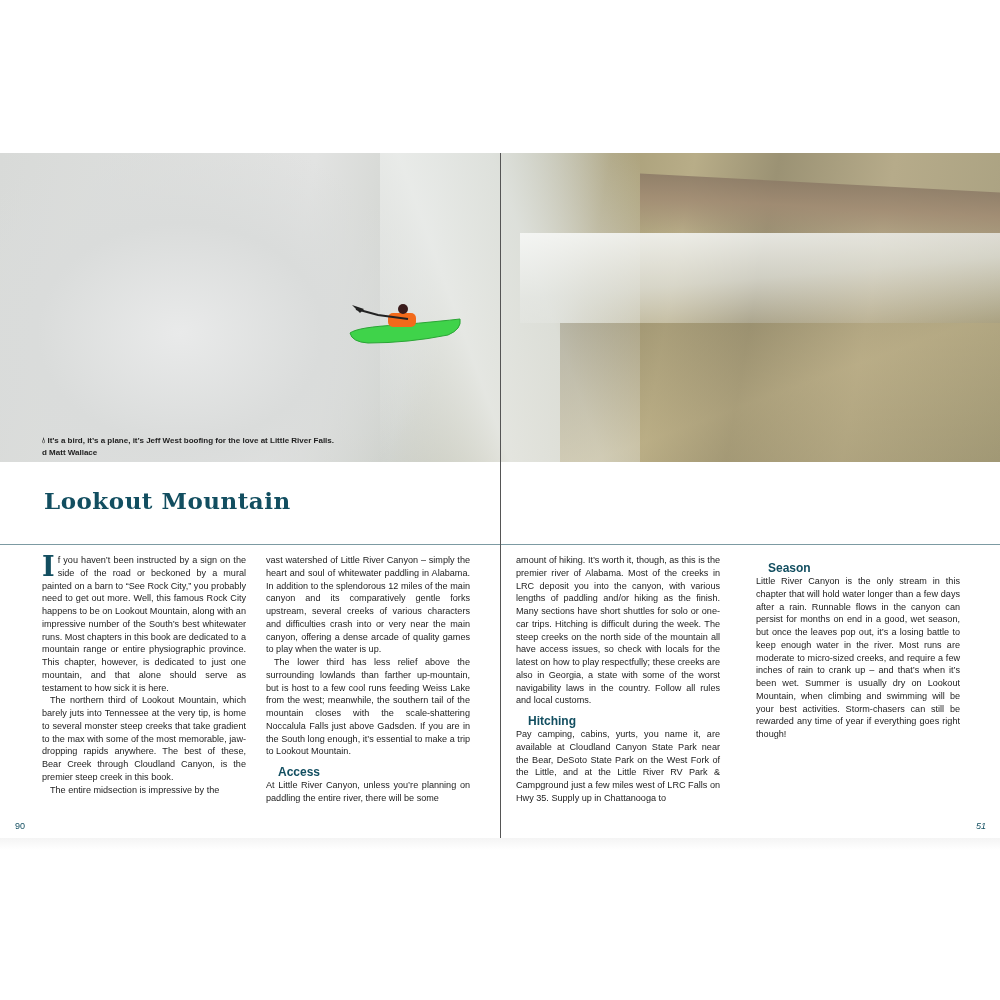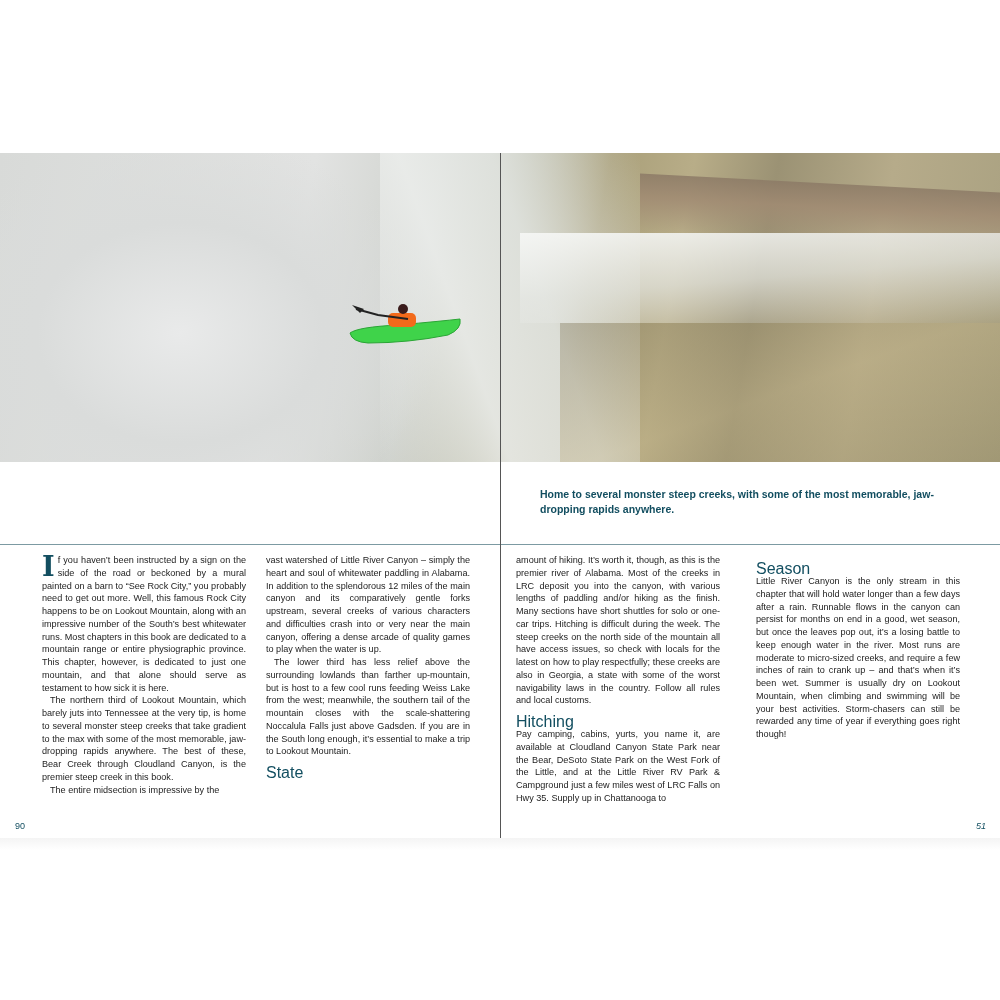--- a/index.html
+++ b/index.html
@@ -20,60 +20,65 @@
     background:linear-gradient(160deg, rgba(120,110,80,0.35) 0%, rgba(190,175,130,0.4) 50%, rgba(150,140,100,0.4) 100%); }
   .gutter { position:absolute; left:500px; top:0; width:1px; height:692px; background:#555; }
   .kayak { position:absolute; left:348px; top:323px; }
   .caption { position:absolute; left:42px; top:282px; font-size:8px; font-weight:bold; color:#1e1e1e; line-height:12px; font-family:"Liberation Sans", sans-serif; }
   .title { position:absolute; left:44px; top:334px; font-family:"DejaVu Serif", serif; font-weight:bold; font-size:23px; letter-spacing:0.5px; color:#124e60; }
   .subhead { position:absolute; left:540px; top:334px; width:400px; font-family:"Liberation Sans", sans-serif; font-weight:bold; font-size:10.5px; line-height:15px; color:#124e60; }
   .rule { position:absolute; top:391px; height:1px; background:#7c9aa2; }
   .col { position:absolute; top:401px; font-family:"Liberation Sans", sans-serif; font-size:9.1px; line-height:12.75px; color:#1c1c1c; text-align:justify; }
   .col p { margin:0; text-indent:8px; }
   .col p.first { text-indent:0; }
-  .col h3 { margin:8px 0 0 0; font-size:16px; line-height:13px; color:#124e60; font-weight:normal; }
+  .col h3 { margin:8px 0 0 12px; font-size:12px; line-height:13px; color:#124e60; font-weight:bold; }
   .dropcap { float:left; font-family:"DejaVu Serif", serif; font-weight:bold; font-size:27px; line-height:22px; color:#124e60; margin:2px 3px 0 0; }
   .pagenum { position:absolute; top:668px; font-family:"Liberation Sans", sans-serif; font-size:9px; color:#124e60; }
 </style>
 </head>
 <body>
 
 <div class="spread">
   <div class="photo">
     <div class="falls-spray"></div>
     <div class="rock-ledge"></div>
     <div class="whitewater"></div>
     <div class="pool"></div>
+    <div class="caption">
+      <div><span>💧︎</span> <span>It’s a bird, it’s a plane, it’s Jeff West boofing for the love at Little River Falls.</span></div>
+      <div>d Matt Wallace</div>
+    </div>
   </div>
 
   <svg class="kayak" width="115" height="45" viewBox="0 0 115 45" style="top:150px;">
     <path d="M2 30 Q10 24 50 22 Q95 18 112 16 Q114 26 100 32 Q60 40 20 40 Q4 39 2 30 Z" fill="#3fd34a" stroke="#2aa535" stroke-width="1"></path>
     <rect x="40" y="10" width="28" height="14" rx="5" fill="#f26a1b"></rect>
     <circle cx="55" cy="6" r="5" fill="#3a1c1c"></circle>
     <path d="M8 6 L30 12 L60 16" stroke="#222" stroke-width="2" fill="none"></path>
     <path d="M4 2 L16 6 L12 10 Z" fill="#222"></path>
   </svg>
 
   <div class="gutter"></div>
 
-  <div class="subhead">Home to several monster steep creeks, with some of the most memorable, jaw-dropping rapids anywhere.</div>
+  <div class="title">Lookout Mountain</div>
 
   <div class="rule" style="left:0; width:500px;"></div>
   <div class="rule" style="left:501px; width:499px;"></div>
 
   <div class="col" style="left:42px; width:204px;">
     <p class="first"><span class="dropcap">I</span><span>f you haven’t been instructed by a sign on the side of the road or beckoned by a mural painted on a barn to “See Rock City,” you probably need to get out more. Well, this famous Rock City happens to be on Lookout Mountain, along with an impressive number of the South’s best whitewater runs. Most chapters in this book are dedicated to a mountain range or entire physiographic province. This chapter, however, is dedicated to just one mountain, and that alone should serve as testament to how sick it is here.</span></p>
     <p>The northern third of Lookout Mountain, which barely juts into Tennessee at the very tip, is home to several monster steep creeks that take gradient to the max with some of the most memorable, jaw-dropping rapids anywhere. The best of these, Bear Creek through Cloudland Canyon, is the premier steep creek in this book.</p>
     <p>The entire midsection is impressive by the</p>
   </div>
 
   <div class="col" style="left:266px; width:204px;">
     <p class="first">vast watershed of Little River Canyon – simply the heart and soul of whitewater paddling in Alabama. In addition to the splendorous 12 miles of the main canyon and its comparatively gentle forks upstream, several creeks of various characters and difficulties crash into or very near the main canyon, offering a dense arcade of quality games to play when the water is up.</p>
     <p>The lower third has less relief above the surrounding lowlands than farther up-mountain, but is host to a few cool runs feeding Weiss Lake from the west; meanwhile, the southern tail of the mountain closes with the scale-shattering Noccalula Falls just above Gadsden. If you are in the South long enough, it’s essential to make a trip to Lookout Mountain.</p>
-    <h3>State</h3>
+    <h3>Access</h3>
+    <p class="first">At Little River Canyon, unless you’re planning on paddling the entire river, there will be some</p>
   </div>
 
   <div class="col" style="left:516px; width:204px;">
     <p class="first">amount of hiking. It’s worth it, though, as this is the premier river of Alabama. Most of the creeks in LRC deposit you into the canyon, with various lengths of paddling and/or hiking as the finish. Many sections have short shuttles for solo or one-car trips. Hitching is difficult during the week. The steep creeks on the north side of the mountain all have access issues, so check with locals for the latest on how to play respectfully; these creeks are also in Georgia, a state with some of the worst navigability laws in the country. Follow all rules and local customs.</p>
     <h3>Hitching</h3>
     <p class="first">Pay camping, cabins, yurts, you name it, are available at Cloudland Canyon State Park near the Bear, DeSoto State Park on the West Fork of the Little, and at the Little River RV Park &amp; Campground just a few miles west of LRC Falls on Hwy 35. Supply up in Chattanooga to</p>
   </div>
 
   <div class="col" style="left:756px; width:204px;">
     <h3>Season</h3>

